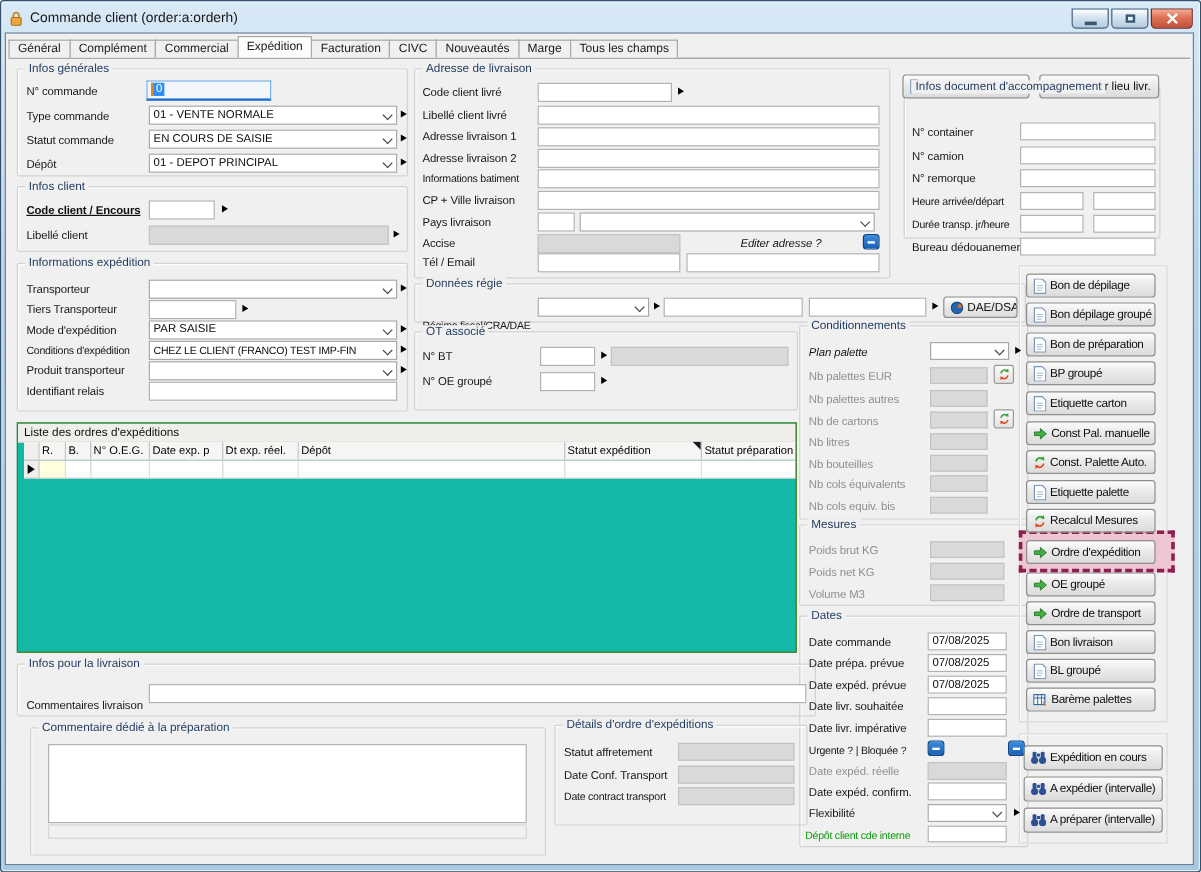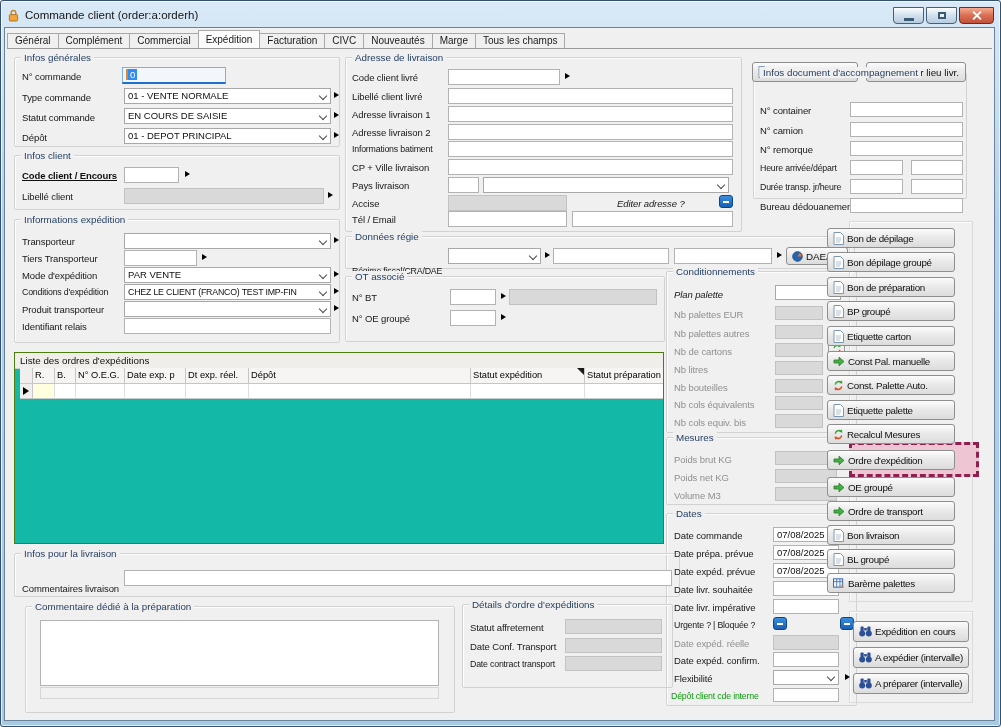--- a/index.html
+++ b/index.html
@@ -34,21 +34,21 @@
   .tb{position:absolute;box-sizing:border-box;height:16px;background:#fff;border:1px solid #b2b2b2;font-size:9.5px;line-height:14px;padding:0 3px;color:#0e0e0e;overflow:hidden;white-space:nowrap;z-index:2;}
   .tb.gray{background:#d9d9d9;border-color:#c2c2c2;}
   .tb.focus{background:#f3f7fc;border-color:#7ab0e8;border-bottom:2px solid #1f6fd0;}
   .sel{background:#2f8ef5;color:#fff;padding:0 2px;border-left:2px solid #e0872e;}
   .cb{position:absolute;box-sizing:border-box;height:16px;background:#fff;border:1px solid #a8a8a8;font-size:9.5px;line-height:14px;padding:0 14px 0 3px;color:#0e0e0e;overflow:hidden;white-space:nowrap;z-index:2;}
   .chev{position:absolute;right:4px;top:4px;width:5px;height:5px;border-right:1.2px solid #4a4a4a;border-bottom:1.2px solid #4a4a4a;transform:rotate(45deg);}
   .arr{position:absolute;width:0;height:0;border-left:5px solid #000;border-top:3.5px solid transparent;border-bottom:3.5px solid transparent;z-index:2;}
   .bluechk{position:absolute;width:14px;height:13px;box-sizing:border-box;background:linear-gradient(#3b8ede,#1960b4);border:1px solid #0d4583;border-radius:3px;z-index:2;}
   .bluechk::after{content:"";position:absolute;left:3px;top:5px;width:6px;height:2px;background:#fff;}
   .btn{position:absolute;box-sizing:border-box;display:flex;align-items:center;gap:3px;padding:0 5px;background:linear-gradient(#fcfcfc,#eaeaea 45%,#dcdcdc);border:1px solid #8e8e8e;border-radius:3px;font-size:9.8px;height:20px;color:#101010;white-space:nowrap;overflow:hidden;z-index:3;}
-  .btn.stack{left:827px;width:128px;letter-spacing:-0.3px;}
+  .btn.stack{left:855px;width:108px;letter-spacing:-0.3px;}
   .btn.find{left:853px;width:116px;height:21px;letter-spacing:-0.3px;}
   .minib{position:absolute;width:17px;height:16px;box-sizing:border-box;background:linear-gradient(#fbfbfb,#e2e2e2);border:1px solid #9a9a9a;border-radius:2px;display:flex;align-items:center;justify-content:center;z-index:2;}
   .panel{position:absolute;border:1px solid #dadada;box-shadow:inset 1px 1px 0 #fbfbfb;box-sizing:border-box;}
   .hl{position:absolute;left:849px;top:442px;width:130px;height:35px;background:#eec5d3;border:3px dashed #8e2050;box-sizing:border-box;z-index:2;}
   
   .tblpanel{position:absolute;left:14px;top:352px;width:650px;height:192px;background:#14b8a6;border:1px solid #4d7c0f;box-sizing:border-box;overflow:hidden;}
   .tblcap{position:absolute;left:0;right:0;top:0;height:15px;background:#f0eeeb;border-bottom:1px solid #cfcfcf;font-size:9.8px;line-height:15px;padding-left:5px;color:#111;}
   .thr{position:absolute;left:0;top:15px;right:0;height:16px;display:flex;padding-left:5px;overflow:hidden;}
   .th{position:relative;box-sizing:border-box;border-right:1px solid #c6c6c6;border-bottom:1px solid #c6c6c6;background:#f6f5f3;font-size:9.3px;line-height:15px;padding:0 2px;overflow:hidden;white-space:nowrap;flex:0 0 auto;}
   .tdr{position:absolute;left:0;top:31px;right:0;height:15px;display:flex;padding-left:5px;overflow:hidden;}
@@ -134,21 +134,21 @@
   <div class="grp" style="left:14px;top:219px;width:326px;height:124px;">
     <span class="gt">Informations expédition</span>
   </div>
   <span class="lbl" style="left:22px;top:235px;">Transporteur</span>
   <div class="cb" style="left:124px;top:233px;width:207px;"><span></span><span class="chev"></span></div>
   <span class="arr" style="left:334px;top:237px;"></span>
   <span class="lbl" style="left:22px;top:252px;">Tiers Transporteur</span>
   <div class="tb" style="left:124px;top:250px;width:73px;"></div>
   <span class="arr" style="left:202px;top:254px;"></span>
   <span class="lbl" style="left:22px;top:269px;">Mode d'expédition</span>
-  <div class="cb" style="left:124px;top:267px;width:207px;"><span>PAR VENTE</span><span class="chev"></span></div>
+  <div class="cb" style="left:124px;top:267px;width:207px;"><span>PAR SAISIE</span><span class="chev"></span></div>
   <span class="arr" style="left:334px;top:271px;"></span>
   <span class="lbl sm" style="left:22px;top:286px;">Conditions d'expédition</span>
   <div class="cb" style="left:124px;top:284px;width:207px;font-size:8.8px;letter-spacing:-0.2px;"><span>CHEZ LE CLIENT (FRANCO) TEST IMP-FIN</span><span class="chev"></span></div>
   <span class="arr" style="left:334px;top:288px;"></span>
   <span class="lbl" style="left:22px;top:303px;">Produit transporteur</span>
   <div class="cb" style="left:124px;top:301px;width:207px;"><span></span><span class="chev"></span></div>
   <span class="arr" style="left:334px;top:305px;"></span>
   <span class="lbl" style="left:22px;top:320px;">Identifiant relais</span>
   <div class="tb" style="left:124px;top:318px;width:207px;"></div>
 

